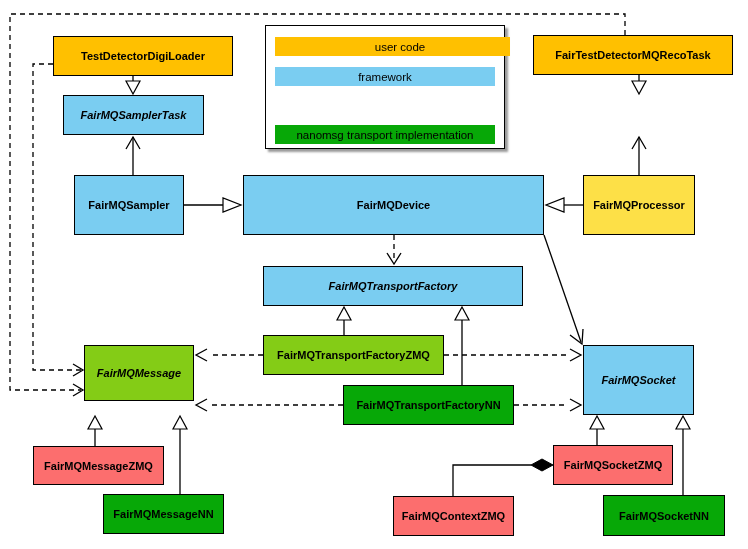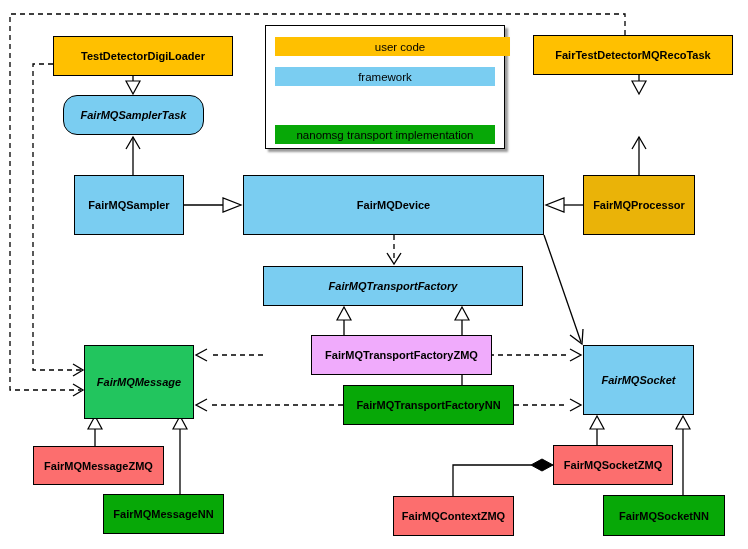--- a/index.html
+++ b/index.html
@@ -149,38 +149,38 @@
   </svg>
 
   <div class="legend">
     <div class="legend-bar" style="top: 11px; background: rgb(255, 192, 0); padding-left: 15px;">user code</div>
     <div class="legend-bar" style="top: 41px; background: rgb(122, 205, 241);">framework</div>
     <div class="legend-bar" style="top: 99px; background: rgb(7, 168, 7);">nanomsg transport implementation</div>
   </div>
 
   <div class="node" style="left: 53px; top: 36px; width: 180px; height: 40px; background: rgb(255, 192, 0);">TestDetectorDigiLoader</div>
 
-  <div class="node abstract" style="left: 63px; top: 95px; width: 141px; height: 40px; background: rgb(122, 205, 241); border-radius: 14px;">FairMQSamplerTask</div>
+  <div class="node abstract" style="left: 63px; top: 95px; width: 141px; height: 40px; background: rgb(122, 205, 241);">FairMQSamplerTask</div>
 
   <div class="node" style="left: 74px; top: 175px; width: 110px; height: 60px; background: rgb(122, 205, 241);">FairMQSampler</div>
 
   <div class="node" style="left: 243px; top: 175px; width: 301px; height: 60px; background: rgb(122, 205, 241);">FairMQDevice</div>
 
   <div class="node" style="left: 533px; top: 35px; width: 200px; height: 40px; background: rgb(255, 192, 0);">FairTestDetectorMQRecoTask</div>
 
 
-  <div class="node" style="left: 583px; top: 175px; width: 112px; height: 60px; background: #eab308;">FairMQProcessor</div>
+  <div class="node" style="left: 583px; top: 175px; width: 112px; height: 60px; background: #fde047;">FairMQProcessor</div>
 
   <div class="node abstract" style="left: 263px; top: 266px; width: 260px; height: 40px; background: rgb(122, 205, 241);">FairMQTransportFactory</div>
 
-  <div class="node" style="left: 263px; top: 335px; width: 181px; height: 40px; background: #f0abfc; margin-left: 48px;">FairMQTransportFactoryZMQ</div>
+  <div class="node" style="left: 263px; top: 335px; width: 181px; height: 40px; background: #84cc16;">FairMQTransportFactoryZMQ</div>
 
   <div class="node" style="left: 343px; top: 385px; width: 171px; height: 40px; background: rgb(7, 168, 7);">FairMQTransportFactoryNN</div>
 
-  <div class="node abstract" style="left: 84px; top: 345px; width: 110px; height: 74px; background: #22c55e;">FairMQMessage</div>
+  <div class="node abstract" style="left: 84px; top: 345px; width: 110px; height: 56px; background: #84cc16;">FairMQMessage</div>
 
   <div class="node abstract" style="left: 583px; top: 345px; width: 111px; height: 70px; background: rgb(122, 205, 241);">FairMQSocket</div>
 
   <div class="node" style="left: 33px; top: 446px; width: 131px; height: 39px; background: rgb(252, 110, 110);">FairMQMessageZMQ</div>
 
   <div class="node" style="left: 103px; top: 494px; width: 121px; height: 40px; background: rgb(7, 168, 7);">FairMQMessageNN</div>
 
   <div class="node" style="left: 553px; top: 445px; width: 120px; height: 40px; background: rgb(252, 110, 110);">FairMQSocketZMQ</div>
 
   <div class="node" style="left: 393px; top: 496px; width: 121px; height: 40px; background: rgb(252, 110, 110);">FairMQContextZMQ</div>

